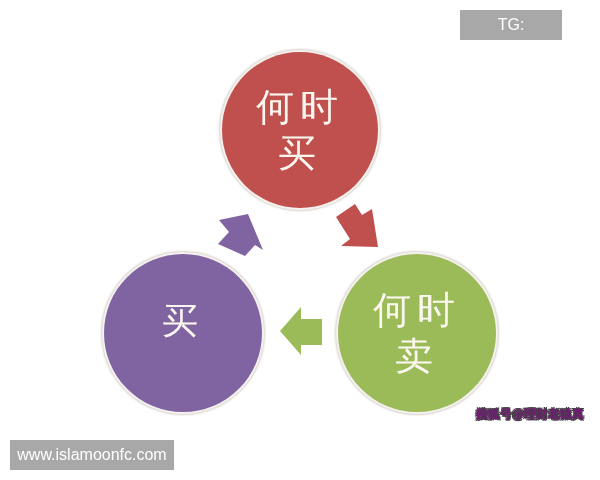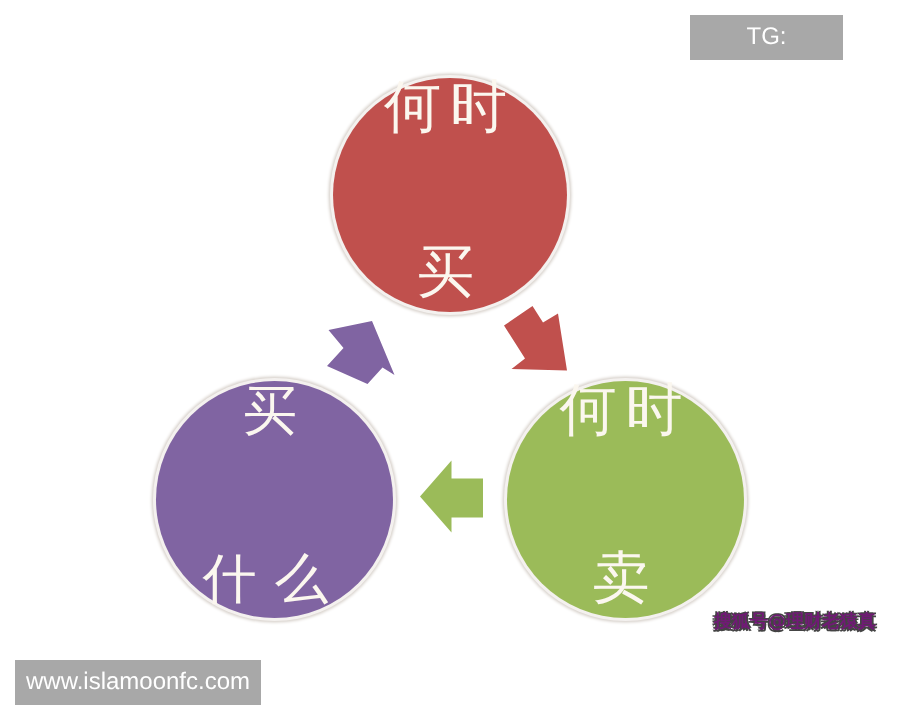--- a/index.html
+++ b/index.html
@@ -1,20 +1,20 @@
 <!DOCTYPE html>
 <html><head>
 <meta charset="utf-8">
 <style>
   html, body { margin:0; padding:0; }
   body { width:600px; height:480px; background:#ffffff; position:relative; overflow:hidden;
          font-family:"DejaVu Sans", sans-serif; }
   .circle { position:absolute; border-radius:50%; box-shadow:0 0 0 2px #f4f1ef, 0 0 2px 3px #d8d2cc;
-            display:flex; flex-direction:column; align-items:center; justify-content:space-between;
-            color:#fbf7ef; font-family:Liberation Mono, monospace; }
+            display:flex; flex-direction:column; align-items:center; justify-content:center;
+            color:#fbf7ef; font-family:Liberation Sans, sans-serif; }
   .circle .line { font-size:36px; line-height:46px; letter-spacing:6px; }
   #c-red { left:222px; top:52px; width:156px; height:156px; background:#c0504d; }
   #c-red .line { font-size:38px; }
   #c-green { left:338px; top:254px; width:158px; height:158px; background:#9bbb59; }
   #c-green .line { font-size:38px; }
   #c-purple { left:104px; top:254px; width:158px; height:158px; background:#8064a2; }
   #c-purple .line1 { font-size:36px; margin-bottom:24px; }
   #c-purple .line2 { font-size:36px; letter-spacing:12px; }
   svg.arrow { position:absolute; }
   .tag { position:absolute; background:#a8a8a8; color:#ffffff; font-family:"Liberation Sans", sans-serif; }
@@ -31,21 +31,20 @@
   <div class="line">买</div>
 </div>
 
 <div id="c-green" class="circle">
   <div class="line">何时</div>
   <div class="line">卖</div>
 </div>
 
 <div id="c-purple" class="circle">
   <div class="line line1">买</div>
-  <div class="line line2">什么</div>
 </div>
 
 <svg class="arrow" style="left:330px;top:203px;" width="60" height="50" viewBox="0 0 60 50">
   <polygon points="6,14 25,1 32,12 42,6 48,44 11,43 20,36" fill="#c0504d"></polygon>
 </svg>
 
 <svg class="arrow" style="left:278px;top:305px;" width="46" height="52" viewBox="0 0 46 52">
   <polygon points="2,26 23,2 23,14 44,14 44,40 23,40 23,50" fill="#9bbb59"></polygon>
 </svg>
 

